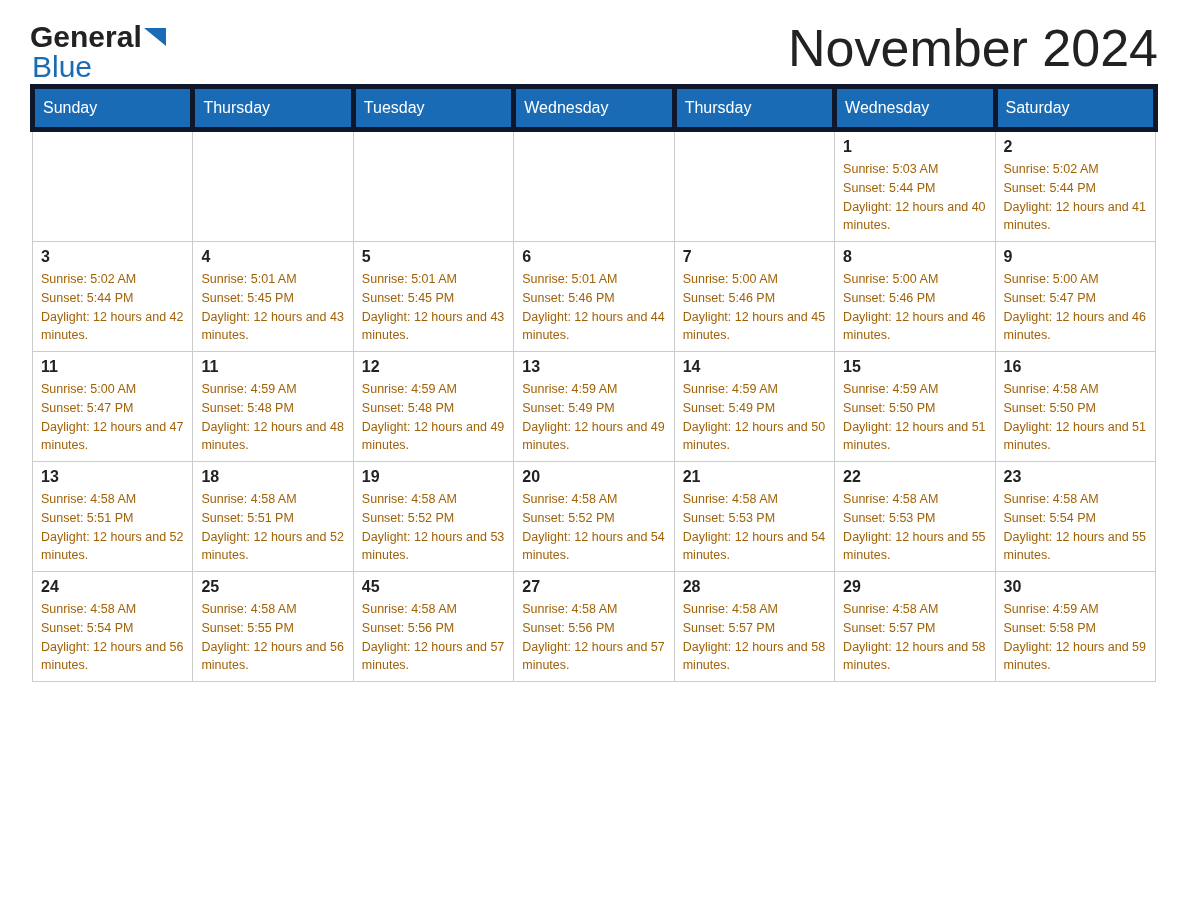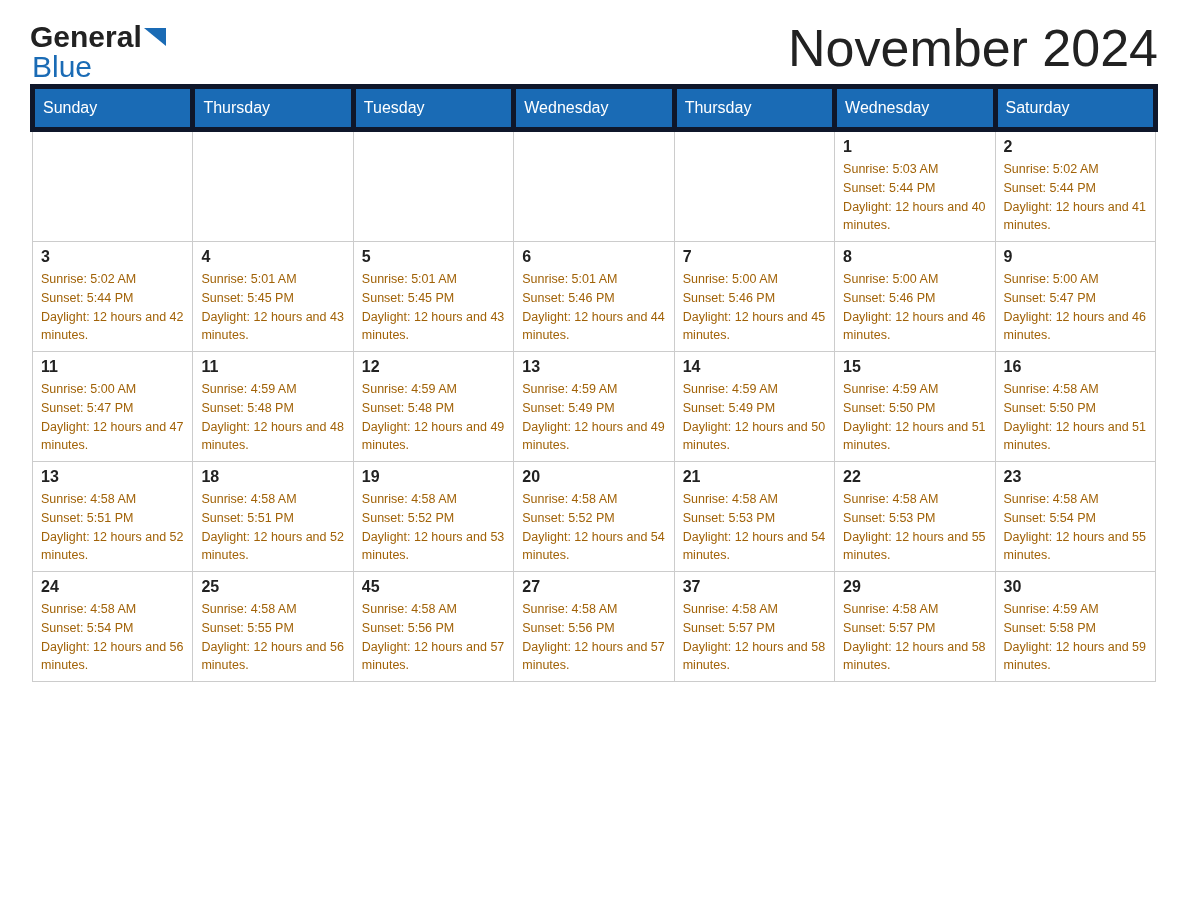--- a/index.html
+++ b/index.html
@@ -234,21 +234,21 @@
         </td>
         <td class="has-data">
           <span class="day-number">45</span>
           <div class="sun-info">Sunrise: 4:58 AM<br>Sunset: 5:56 PM<br>Daylight: 12 hours and 57 minutes.</div>
         </td>
         <td class="has-data">
           <span class="day-number">27</span>
           <div class="sun-info">Sunrise: 4:58 AM<br>Sunset: 5:56 PM<br>Daylight: 12 hours and 57 minutes.</div>
         </td>
         <td class="has-data">
-          <span class="day-number">37</span>
+          <span class="day-number">28</span>
           <div class="sun-info">Sunrise: 4:58 AM<br>Sunset: 5:57 PM<br>Daylight: 12 hours and 58 minutes.</div>
         </td>
         <td class="has-data">
           <span class="day-number">29</span>
           <div class="sun-info">Sunrise: 4:58 AM<br>Sunset: 5:57 PM<br>Daylight: 12 hours and 58 minutes.</div>
         </td>
         <td class="has-data">
           <span class="day-number">30</span>
           <div class="sun-info">Sunrise: 4:59 AM<br>Sunset: 5:58 PM<br>Daylight: 12 hours and 59 minutes.</div>
         </td>

